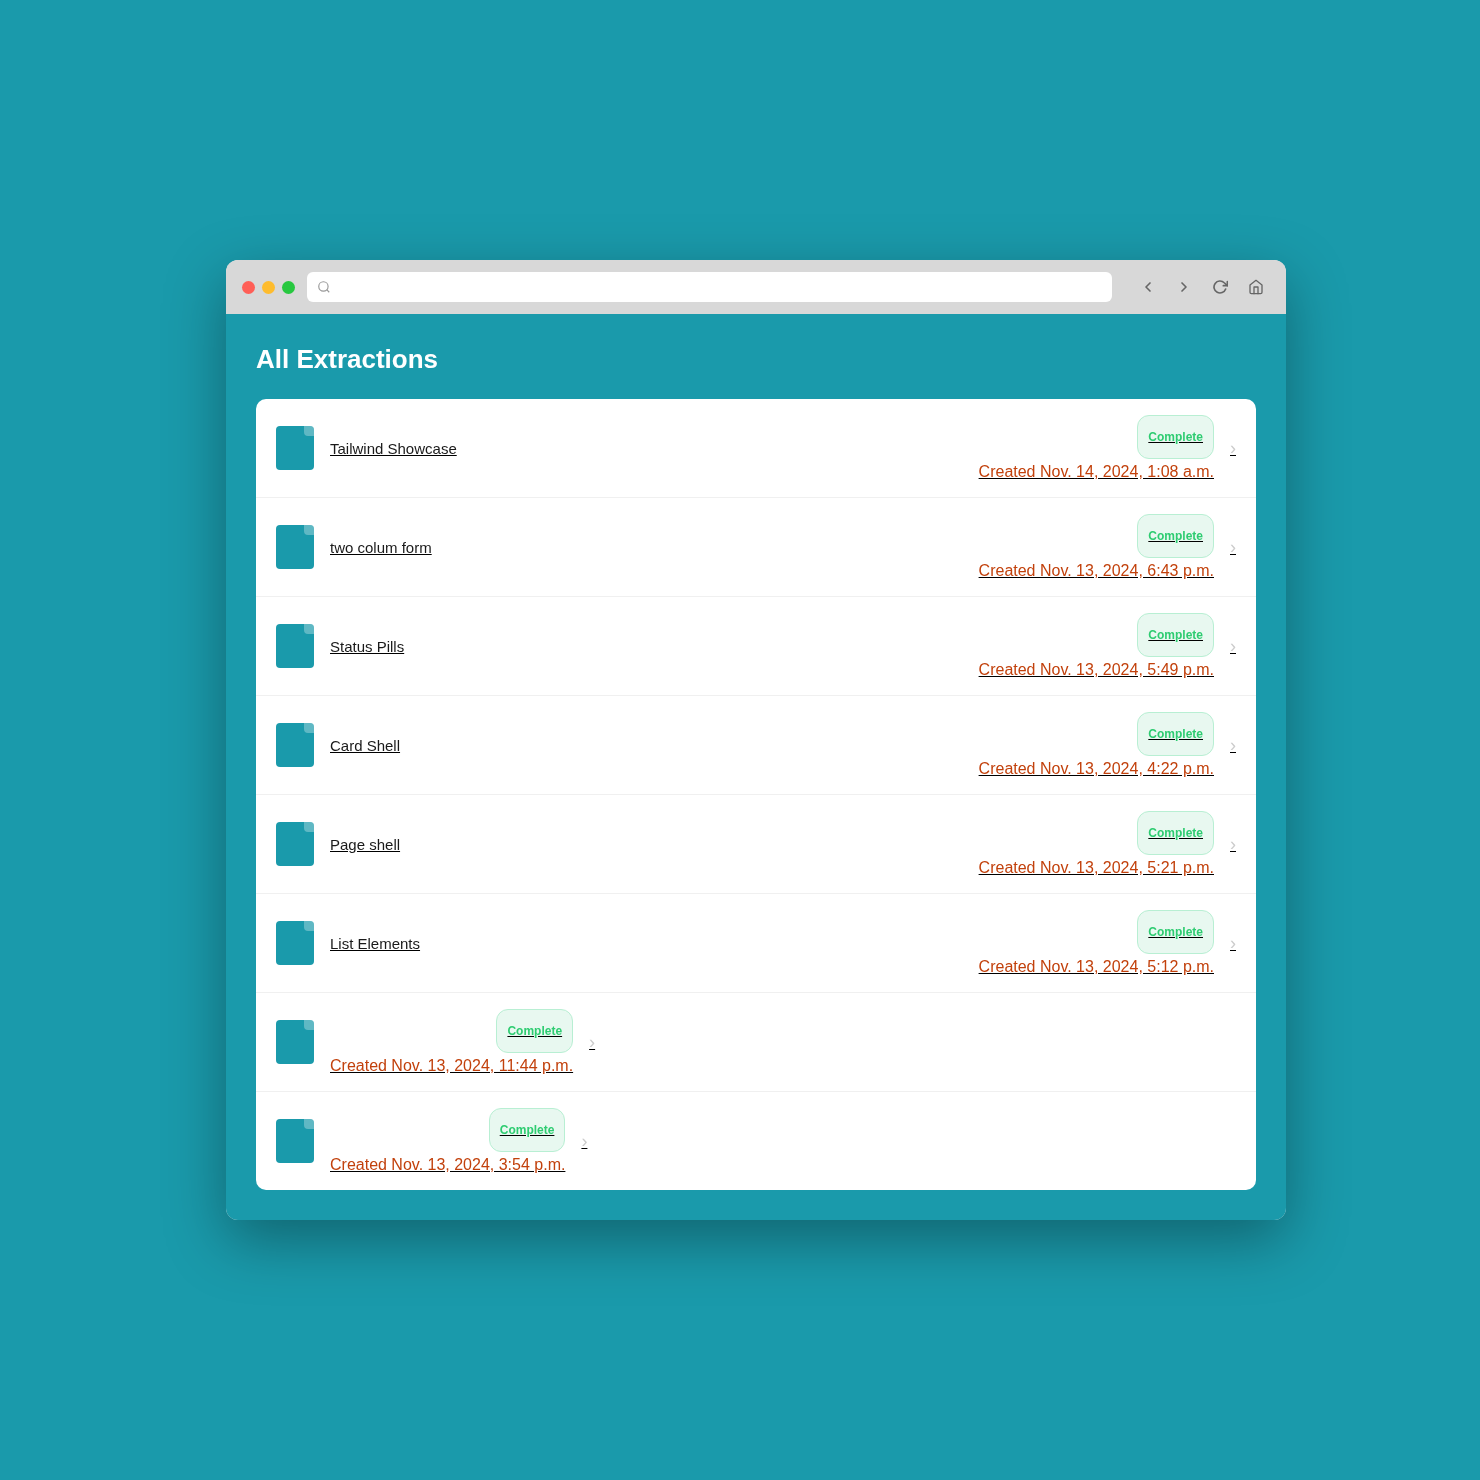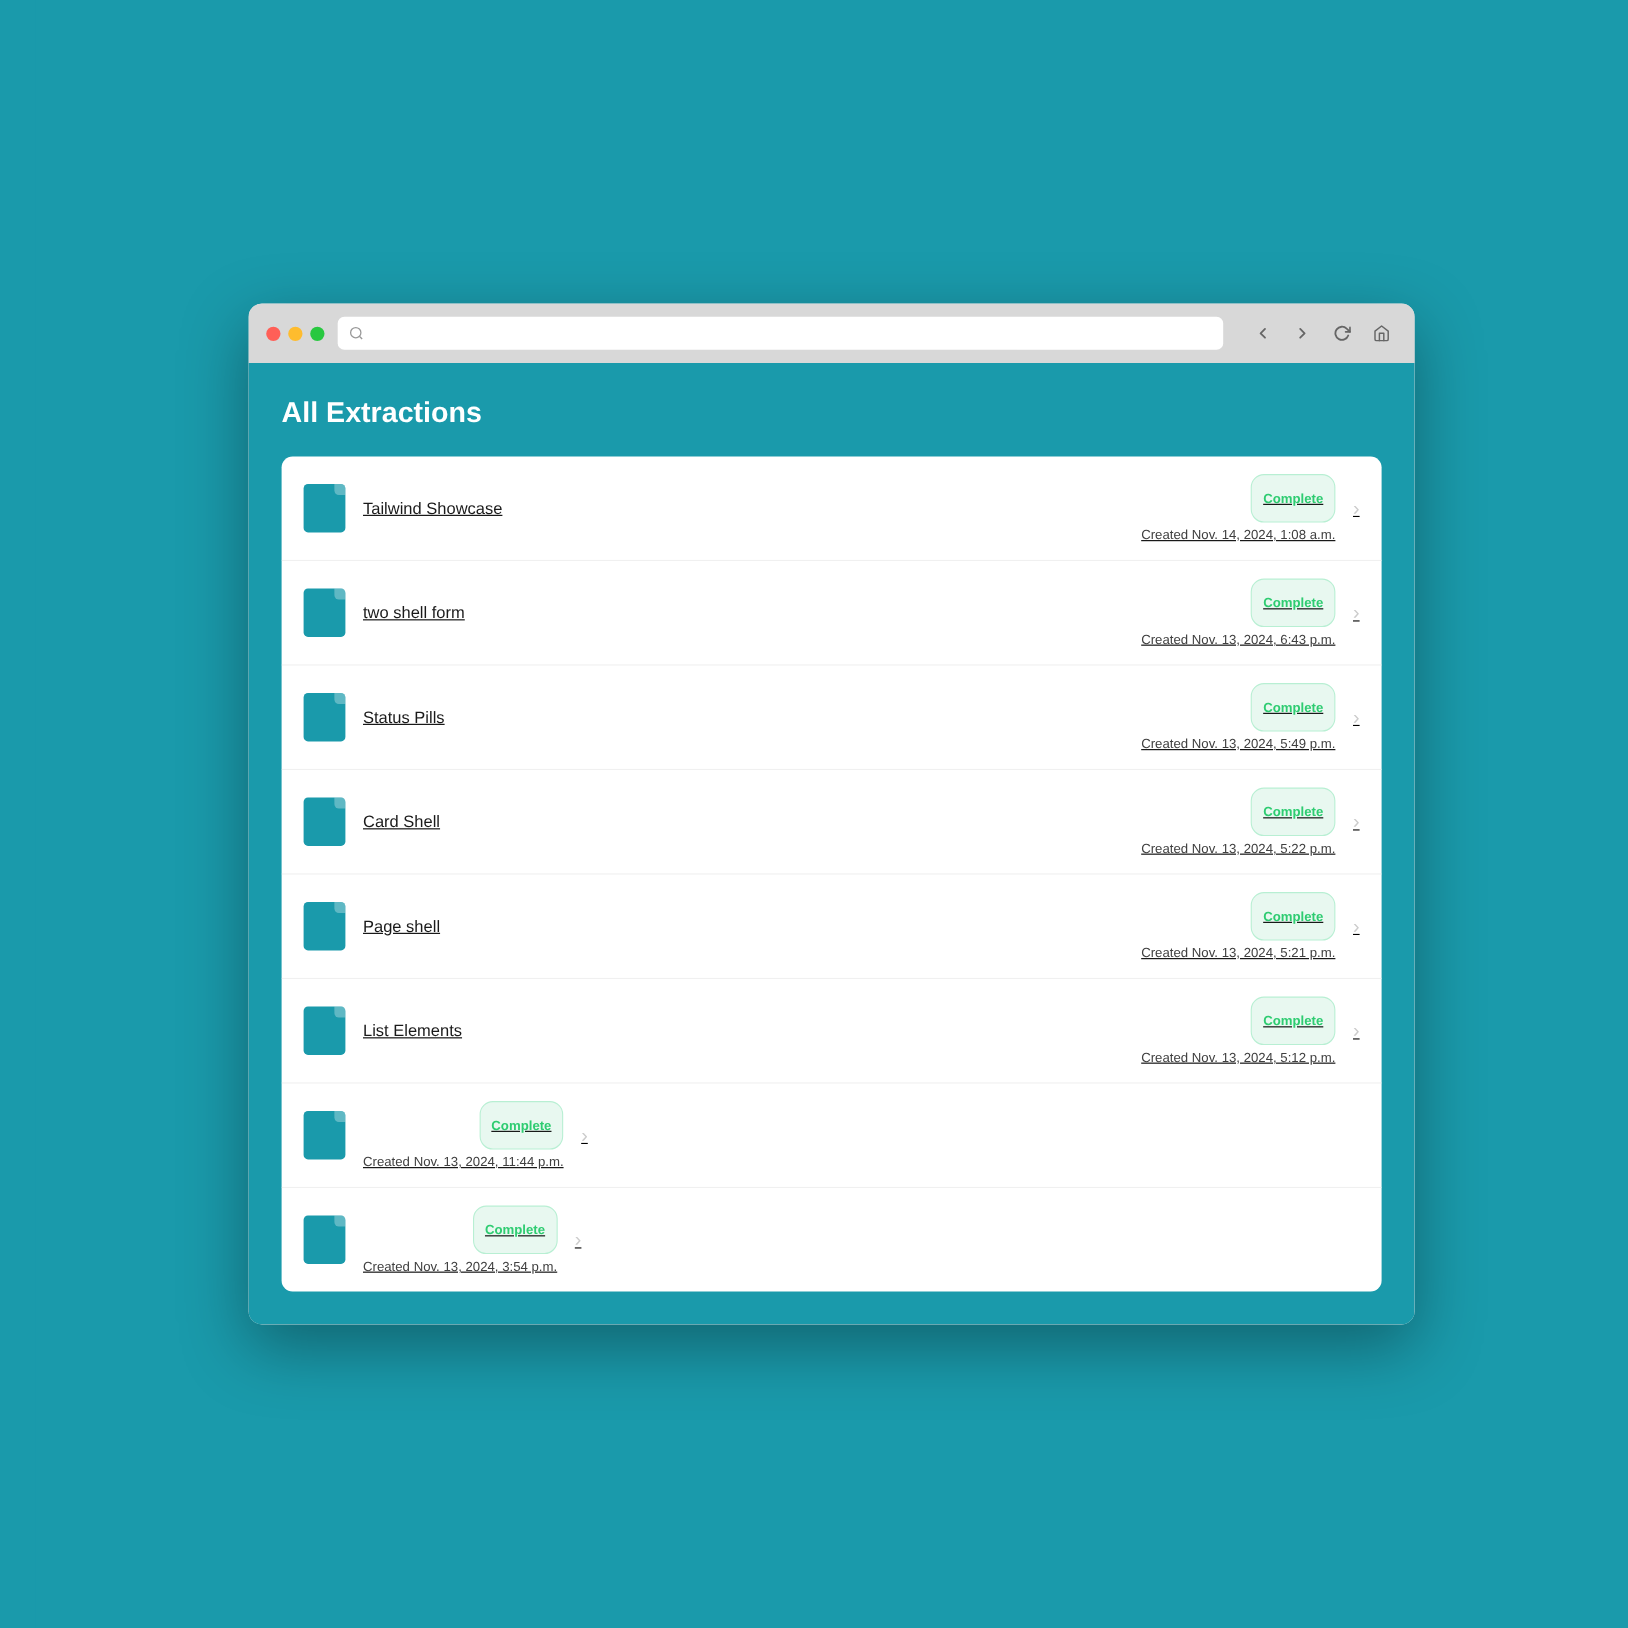--- a/index.html
+++ b/index.html
@@ -187,22 +187,22 @@
       background: #e8f8f0;
       color: #2ecc71;
       font-size: 12px;
       font-weight: 600;
       padding: 14px 10px;
       border-radius: 12px;
       border: 1px solid #b8efd3;
     }
 
     .item-date {
-      font-size: 12px;
-      color: #404040;
+      font-size: 16px;
+      color: #c2410c;
     }
 
     .chevron-right {
       color: #ccc;
       font-size: 18px;
       margin-left: 4px;
     }
   </style>
 </head>
 <body>
@@ -264,21 +264,21 @@
       <div class="item-right">
         <span class="status-badge">Complete</span>
         <span class="item-date">Created Nov. 14, 2024, 1:08 a.m.</span>
       </div>
       <span class="chevron-right">›</span>
     </div>
           <div class="extraction-item">
       <div class="file-icon">
         <span class="file-icon-text"></span>
       </div>
-      <span class="item-name">two shell form</span>
+      <span class="item-name">two colum form</span>
       <div class="item-right">
         <span class="status-badge">Complete</span>
         <span class="item-date">Created Nov. 13, 2024, 6:43 p.m.</span>
       </div>
       <span class="chevron-right">›</span>
     </div>
           <div class="extraction-item">
       <div class="file-icon">
         <span class="file-icon-text"></span>
       </div>
@@ -289,21 +289,21 @@
       </div>
       <span class="chevron-right">›</span>
     </div>
           <div class="extraction-item">
       <div class="file-icon">
         <span class="file-icon-text"></span>
       </div>
       <span class="item-name">Card Shell</span>
       <div class="item-right">
         <span class="status-badge">Complete</span>
-        <span class="item-date">Created Nov. 13, 2024, 5:22 p.m.</span>
+        <span class="item-date">Created Nov. 13, 2024, 4:22 p.m.</span>
       </div>
       <span class="chevron-right">›</span>
     </div>
           <div class="extraction-item">
       <div class="file-icon">
         <span class="file-icon-text"></span>
       </div>
       <span class="item-name">Page shell</span>
       <div class="item-right">
         <span class="status-badge">Complete</span>

